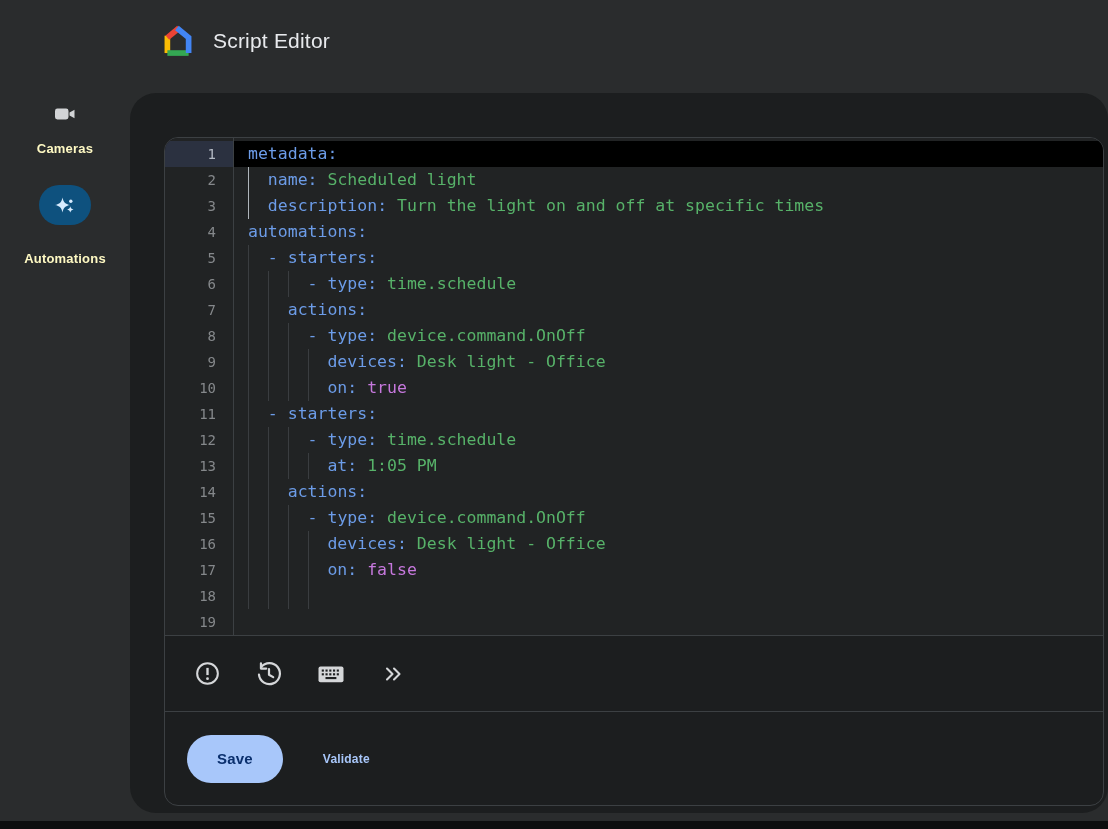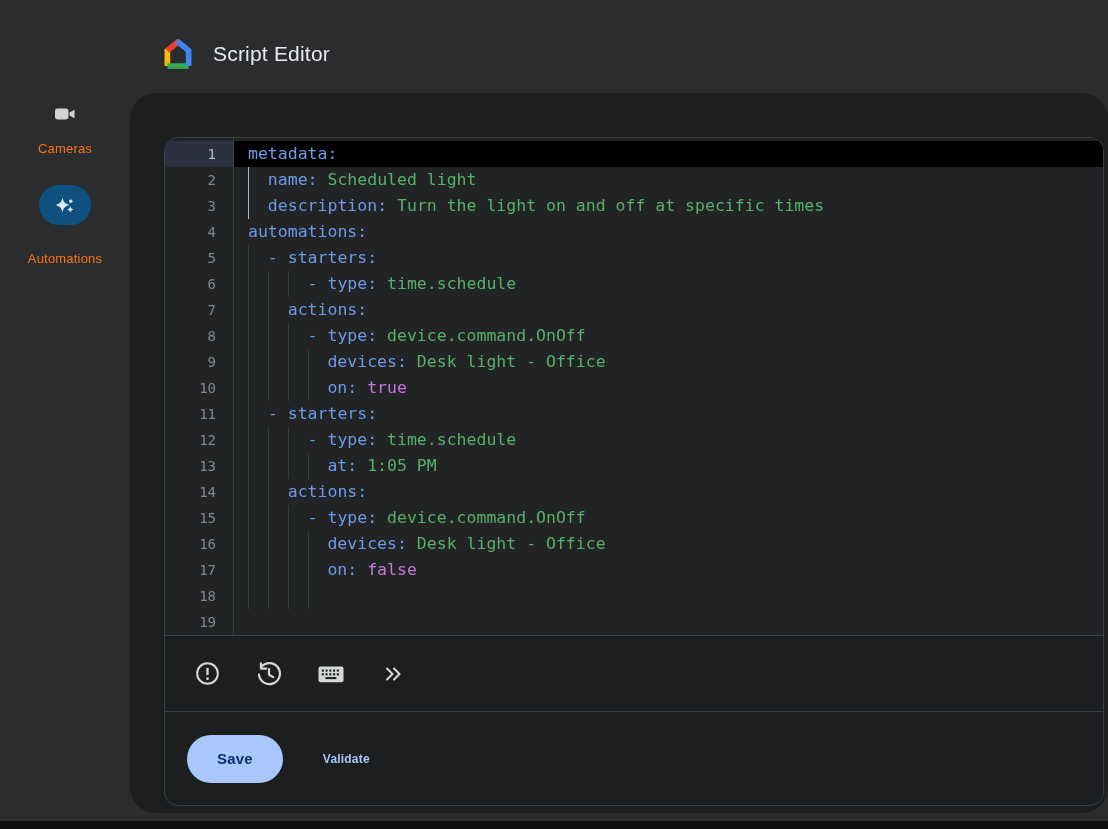--- a/index.html
+++ b/index.html
@@ -9,30 +9,30 @@
     --code-key:#6c9ce8; --code-string:#57b269; --code-bool:#c678dd;
     --accent:#a8c7fa; --save-text:#0a2f6d;
     --track:#2170dd; --thumb:#a5c5f9; --red:#e3201b;
     --pill:#0e517e; --text:#e8eaed;
   }
   *{margin:0;padding:0;box-sizing:border-box}
   html,body{width:1108px;height:829px;overflow:hidden}
   body{background:var(--page-bg);font-family:"Liberation Sans",sans-serif;position:relative}
 
   
-  .header{position:absolute;left:0;top:13px;width:1108px;height:79px;display:flex;align-items:center}
+  .header{position:absolute;left:0;top:0;width:1108px;height:79px;display:flex;align-items:center}
   .logo{position:absolute;left:161px;top:24px;width:34px;height:34px}
   .page-title{position:absolute;left:213px;top:29px;font-size:21px;font-weight:400;color:var(--text);letter-spacing:.2px}
 
   
   .sidebar{position:absolute;left:0;top:93px;width:130px;display:flex;flex-direction:column;align-items:center}
   .nav-item{display:flex;flex-direction:column;align-items:center;cursor:pointer}
   .nav-icon-wrap{width:56px;height:24px;display:flex;align-items:center;justify-content:center}
   .nav-item.cameras .nav-icon-wrap{margin-top:9px}
-  .nav-item .nav-label{margin-top:15px;font-size:13px;color:#f97316;font-weight:400;letter-spacing:.2px}
+  .nav-item .nav-label{margin-top:15px;font-size:13px;color:#fef9c3;font-weight:700;letter-spacing:.2px}
   .nav-item.automations{margin-top:29px}
   .nav-item.automations .nav-icon-wrap{width:52px;height:40px;border-radius:20px;background:var(--pill)}
   .nav-item.automations .nav-label{margin-top:26px}
 
   
   .card{position:absolute;left:130px;top:93px;width:978px;height:720px;background:var(--card-bg);border-radius:26px}
 
   
   .shell{position:absolute;left:34px;top:44px;width:940px;height:669px;border:1px solid var(--border);border-radius:14px;display:flex;flex-direction:column;overflow:hidden}
   .code-area{height:497px;display:flex;flex-direction:row;background:var(--editor-bg);cursor:text}

